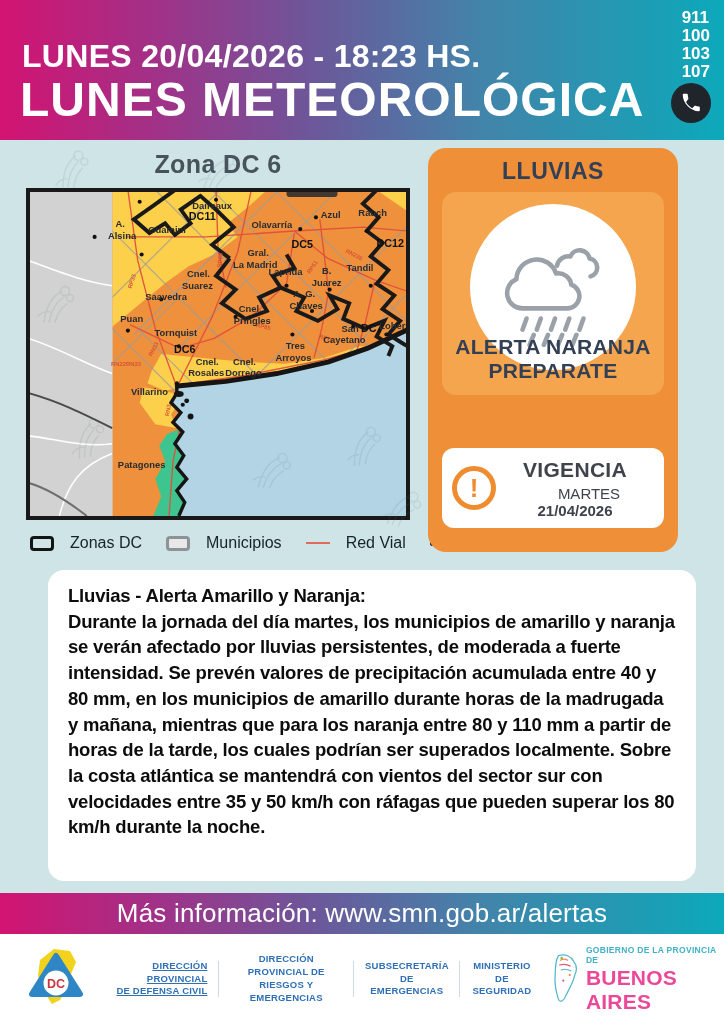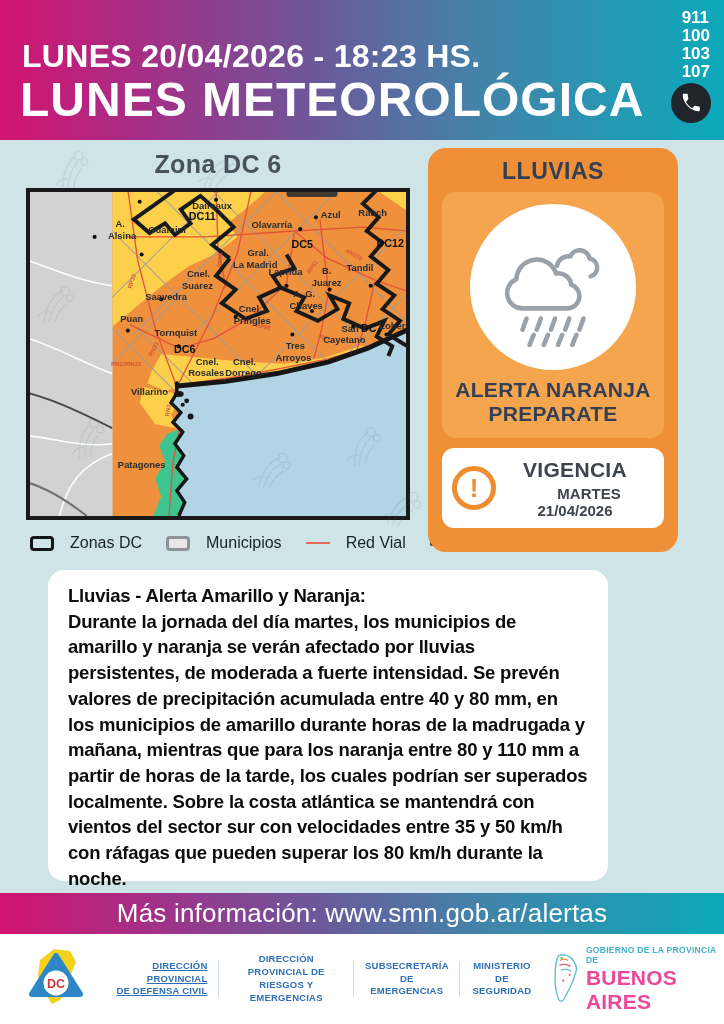--- a/index.html
+++ b/index.html
@@ -31,36 +31,36 @@
   .leg-ic{display:inline-block;}
   .ic-zonas-dc{width:18px;height:9px;border:3px solid #141414;border-radius:4px;}
   .ic-municipios{width:18px;height:9px;border:3px solid #8d9296;border-radius:4px;background:#e8e8e8;}
   .ic-red-vial{width:24px;height:0;border-top:2px solid #e26a5a;}
   .ic-localidades{width:5px;height:5px;background:#111;border-radius:50%;}
 
   
   .panel{position:absolute;left:428px;top:148px;width:250px;height:404px;background:#ef9038;border-radius:18px;}
   .panel-hazard{position:absolute;left:0;right:0;top:10px;text-align:center;font-size:23px;font-weight:700;
        color:#333f55;letter-spacing:.5px;}
-  .panel-inner{position:absolute;left:14px;right:14px;top:44px;height:246px;background:#f4a54d;border-radius:14px;}
+  .panel-inner{position:absolute;left:14px;right:14px;top:44px;height:203px;background:#f4a54d;border-radius:14px;}
   .icon-circle{position:absolute;left:50%;transform:translateX(-50%);top:12px;width:166px;height:166px;
        background:#fff;border-radius:50%;display:flex;align-items:center;justify-content:center;}
   .level{position:absolute;left:0;right:0;bottom:12px;text-align:center;font-size:21px;font-weight:700;
        color:#333f55;line-height:24px;letter-spacing:.3px;}
   .vig{position:absolute;left:14px;right:14px;top:300px;height:80px;background:#fff;border-radius:12px;
        display:flex;align-items:center;padding:0 10px;box-sizing:border-box;}
   .excl{width:44px;height:44px;border:5px solid #ee8c2f;border-radius:50%;color:#ee8c2f;font-weight:700;
        font-size:26px;display:flex;align-items:center;justify-content:center;box-sizing:border-box;flex:0 0 auto;}
   .vig-text{flex:1;text-align:center;color:#3e444b;}
   .vig-title{font-size:21px;font-weight:700;letter-spacing:.3px;}
-  .vig-day{font-size:15px;font-weight:700;margin-top:3px;padding-left:28px;}
+  .vig-day{font-size:15px;font-weight:400;margin-top:3px;padding-left:28px;}
   .vig-date{font-size:15px;font-weight:700;}
 
   
-  .card{position:absolute;left:48px;top:570px;width:560px;height:311px;background:#fff;border-radius:16px;
+  .card{position:absolute;left:48px;top:570px;width:648px;height:311px;background:#fff;border-radius:16px;
        padding:13px 20px;box-sizing:border-box;color:#0c0c0c;}
   .card p{margin:0;font-size:18.5px;font-weight:700;line-height:1.39;letter-spacing:-0.2px;}
 
   
   .ftr{position:absolute;left:0;top:893px;width:724px;height:41px;
        background:linear-gradient(90deg,#d31371 0%,#a03288 22%,#6f5599 42%,#4383a9 66%,#0ca9ba 100%);
        display:flex;align-items:center;justify-content:center;}
   .ftr span{color:#fff;font-size:26px;font-weight:400;letter-spacing:.2px;}
 
   

